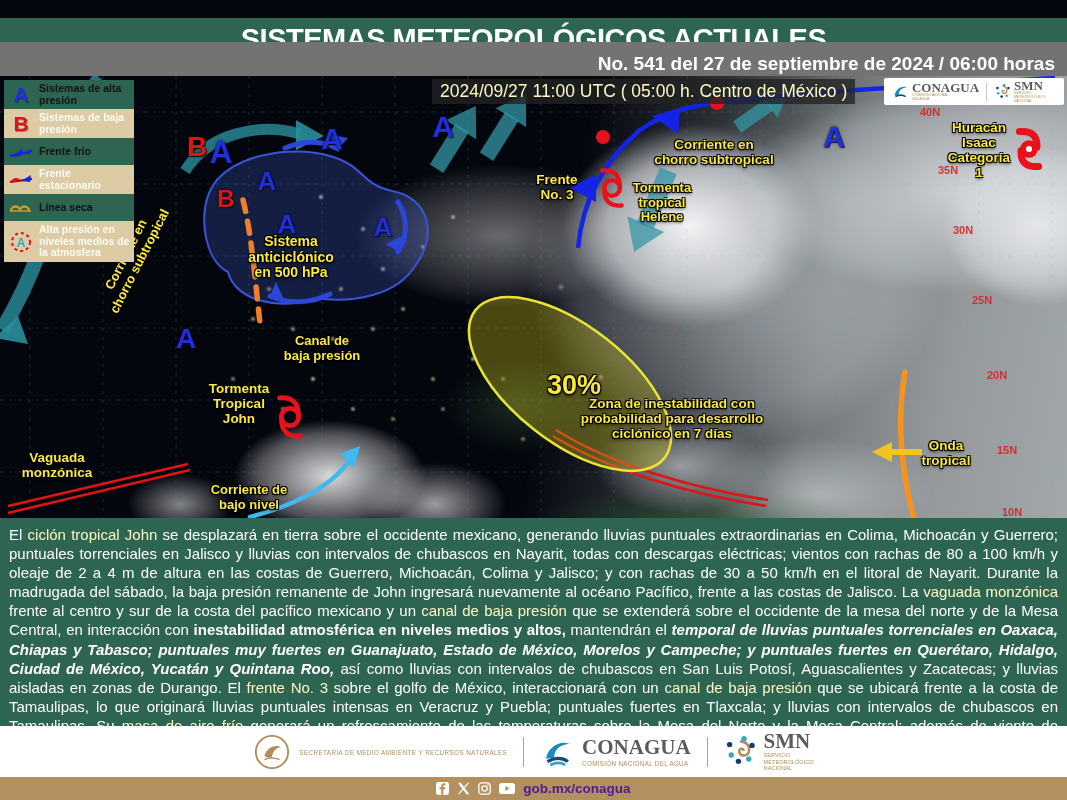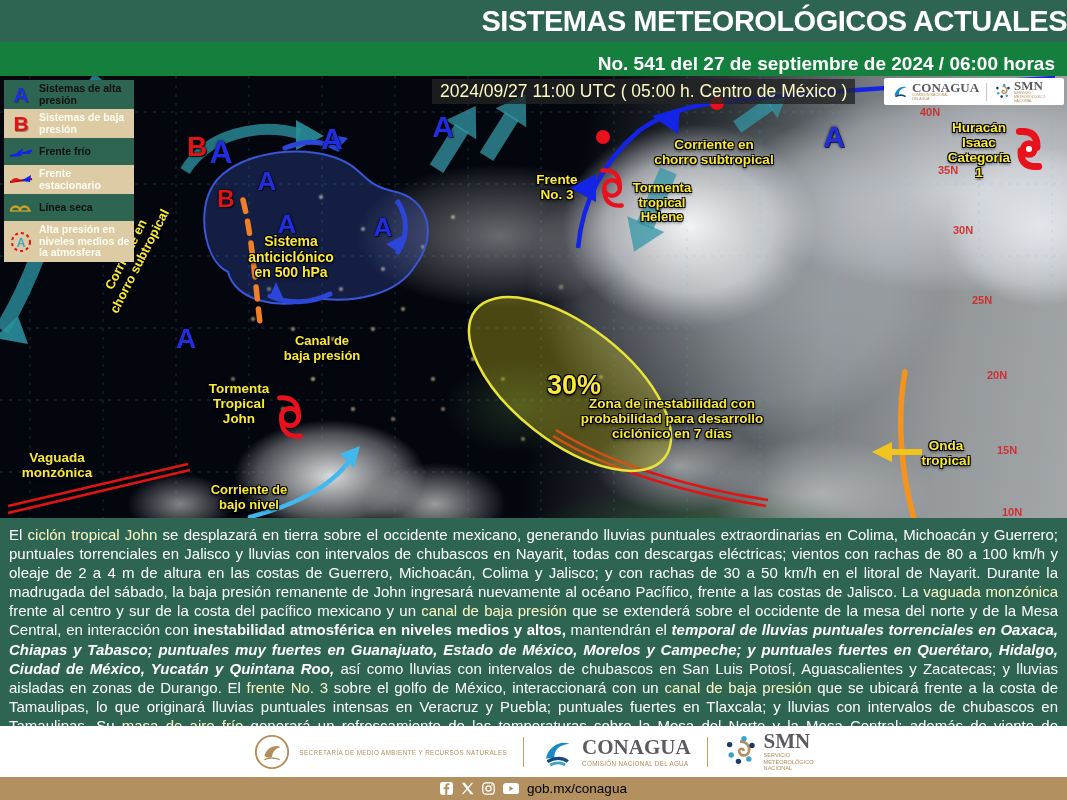--- a/index.html
+++ b/index.html
@@ -1,23 +1,23 @@
 <!DOCTYPE html>
 <html><head>
 <meta charset="utf-8">
 <style>
   html,body{margin:0;padding:0;background:#222;}
   .page{position:relative;width:1067px;height:800px;overflow:hidden;
         font-family:"Liberation Sans",sans-serif;background:#05070f;}
 
   
-  .hdr1{position:absolute;left:0;top:0;width:100%;height:42px;background:#2d6452;
-        display:flex;align-items:center;justify-content:flex-end;box-sizing:border-box;}
+  .hdr1{position:absolute;left:0;top:18px;width:100%;height:42px;background:#2d6452;
+        display:flex;align-items:center;justify-content:center;box-sizing:border-box;}
   .hdr1 .t{color:#fff;font-weight:bold;font-size:29px;letter-spacing:-0.5px;}
-  .hdr2{position:absolute;left:0;top:42px;width:100%;height:44px;background:#15803d;
+  .hdr2{position:absolute;left:0;top:42px;width:100%;height:44px;background:#737373;
         display:flex;align-items:center;justify-content:flex-end;box-sizing:border-box;padding-right:12px;}
   .hdr2 .t{color:#fff;font-weight:bold;font-size:19px;}
 
   
   .map{position:absolute;left:0;top:76px;width:1067px;height:442px;background:#05070f;overflow:hidden;}
   .sat{position:absolute;inset:0;
     background:
       radial-gradient(ellipse 150px 120px at 690px 150px, rgba(250,250,252,.95), rgba(240,242,245,.55) 55%, rgba(220,225,230,.18) 75%, transparent 85%),
       radial-gradient(ellipse 260px 200px at 735px 205px, rgba(235,238,242,.45), rgba(225,230,235,.22) 60%, transparent 80%),
       radial-gradient(ellipse 180px 90px at 500px 160px, rgba(255,255,255,.40), rgba(255,255,255,.12) 60%, transparent 80%),
@@ -91,21 +91,21 @@
   .ma-name{font-family:"Liberation Serif",serif;font-weight:bold;color:#9f2241;font-size:23px;line-height:1;}
   .ma-sub{color:#b38e5d;font-size:6.3px;letter-spacing:.4px;margin-top:2px;}
   .f-nm{font-family:"Liberation Serif",serif;font-weight:bold;color:#5b5b5f;font-size:21px;line-height:1;}
   .f-sub{color:#b38e5d;font-size:6.3px;letter-spacing:.3px;margin-top:2px;}
   .f-sub3{color:#b38e5d;font-size:5.6px;line-height:1.25;}
   .fdiv{width:1px;height:30px;background:#c4a35f;}
 
   
   .gold{position:absolute;left:0;top:777px;width:100%;height:23px;background:#b3905f;
         display:flex;align-items:center;justify-content:center;gap:8px;}
-  .gold .url{color:#000000;font-weight:normal;font-size:13.5px;}
+  .gold .url{color:#4c1d95;font-weight:bold;font-size:13.5px;}
   .gold .ic{display:flex;align-items:center;justify-content:center;}
 </style>
 </head>
 <body>
 
 <div class="page">
 
   <div class="hdr1">
     <span class="t">SISTEMAS METEOROLÓGICOS ACTUALES</span>
   </div>

